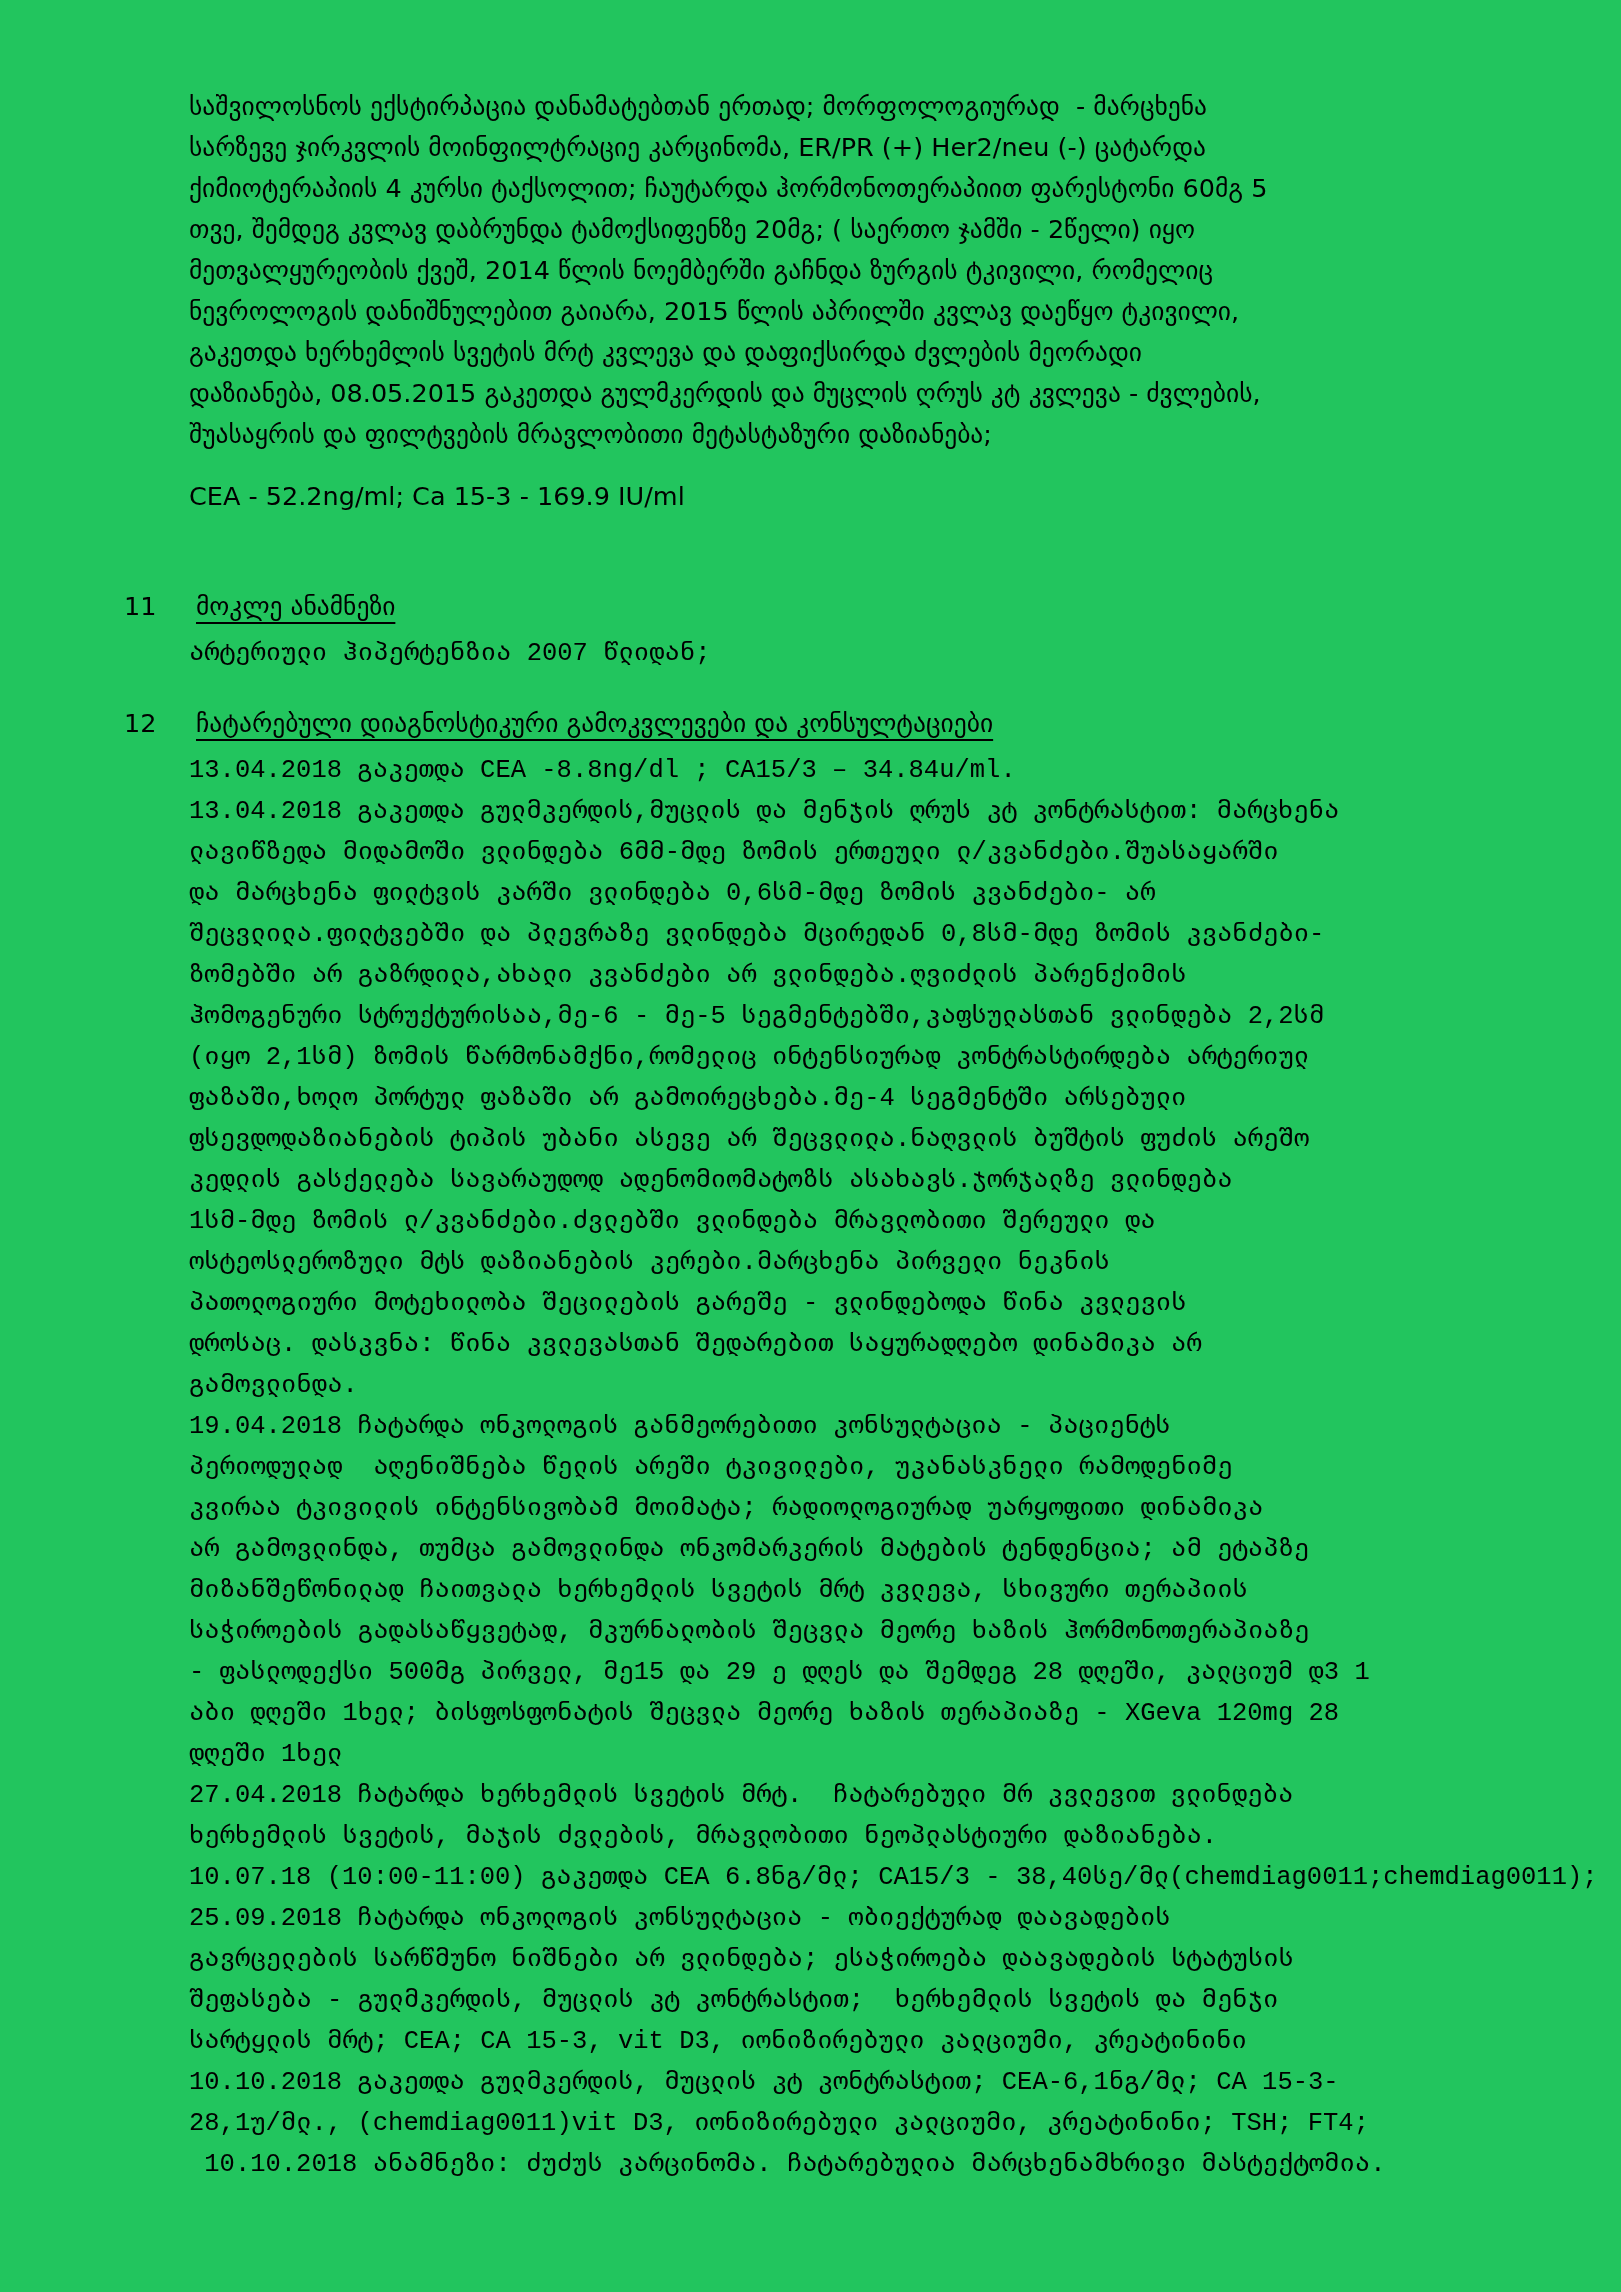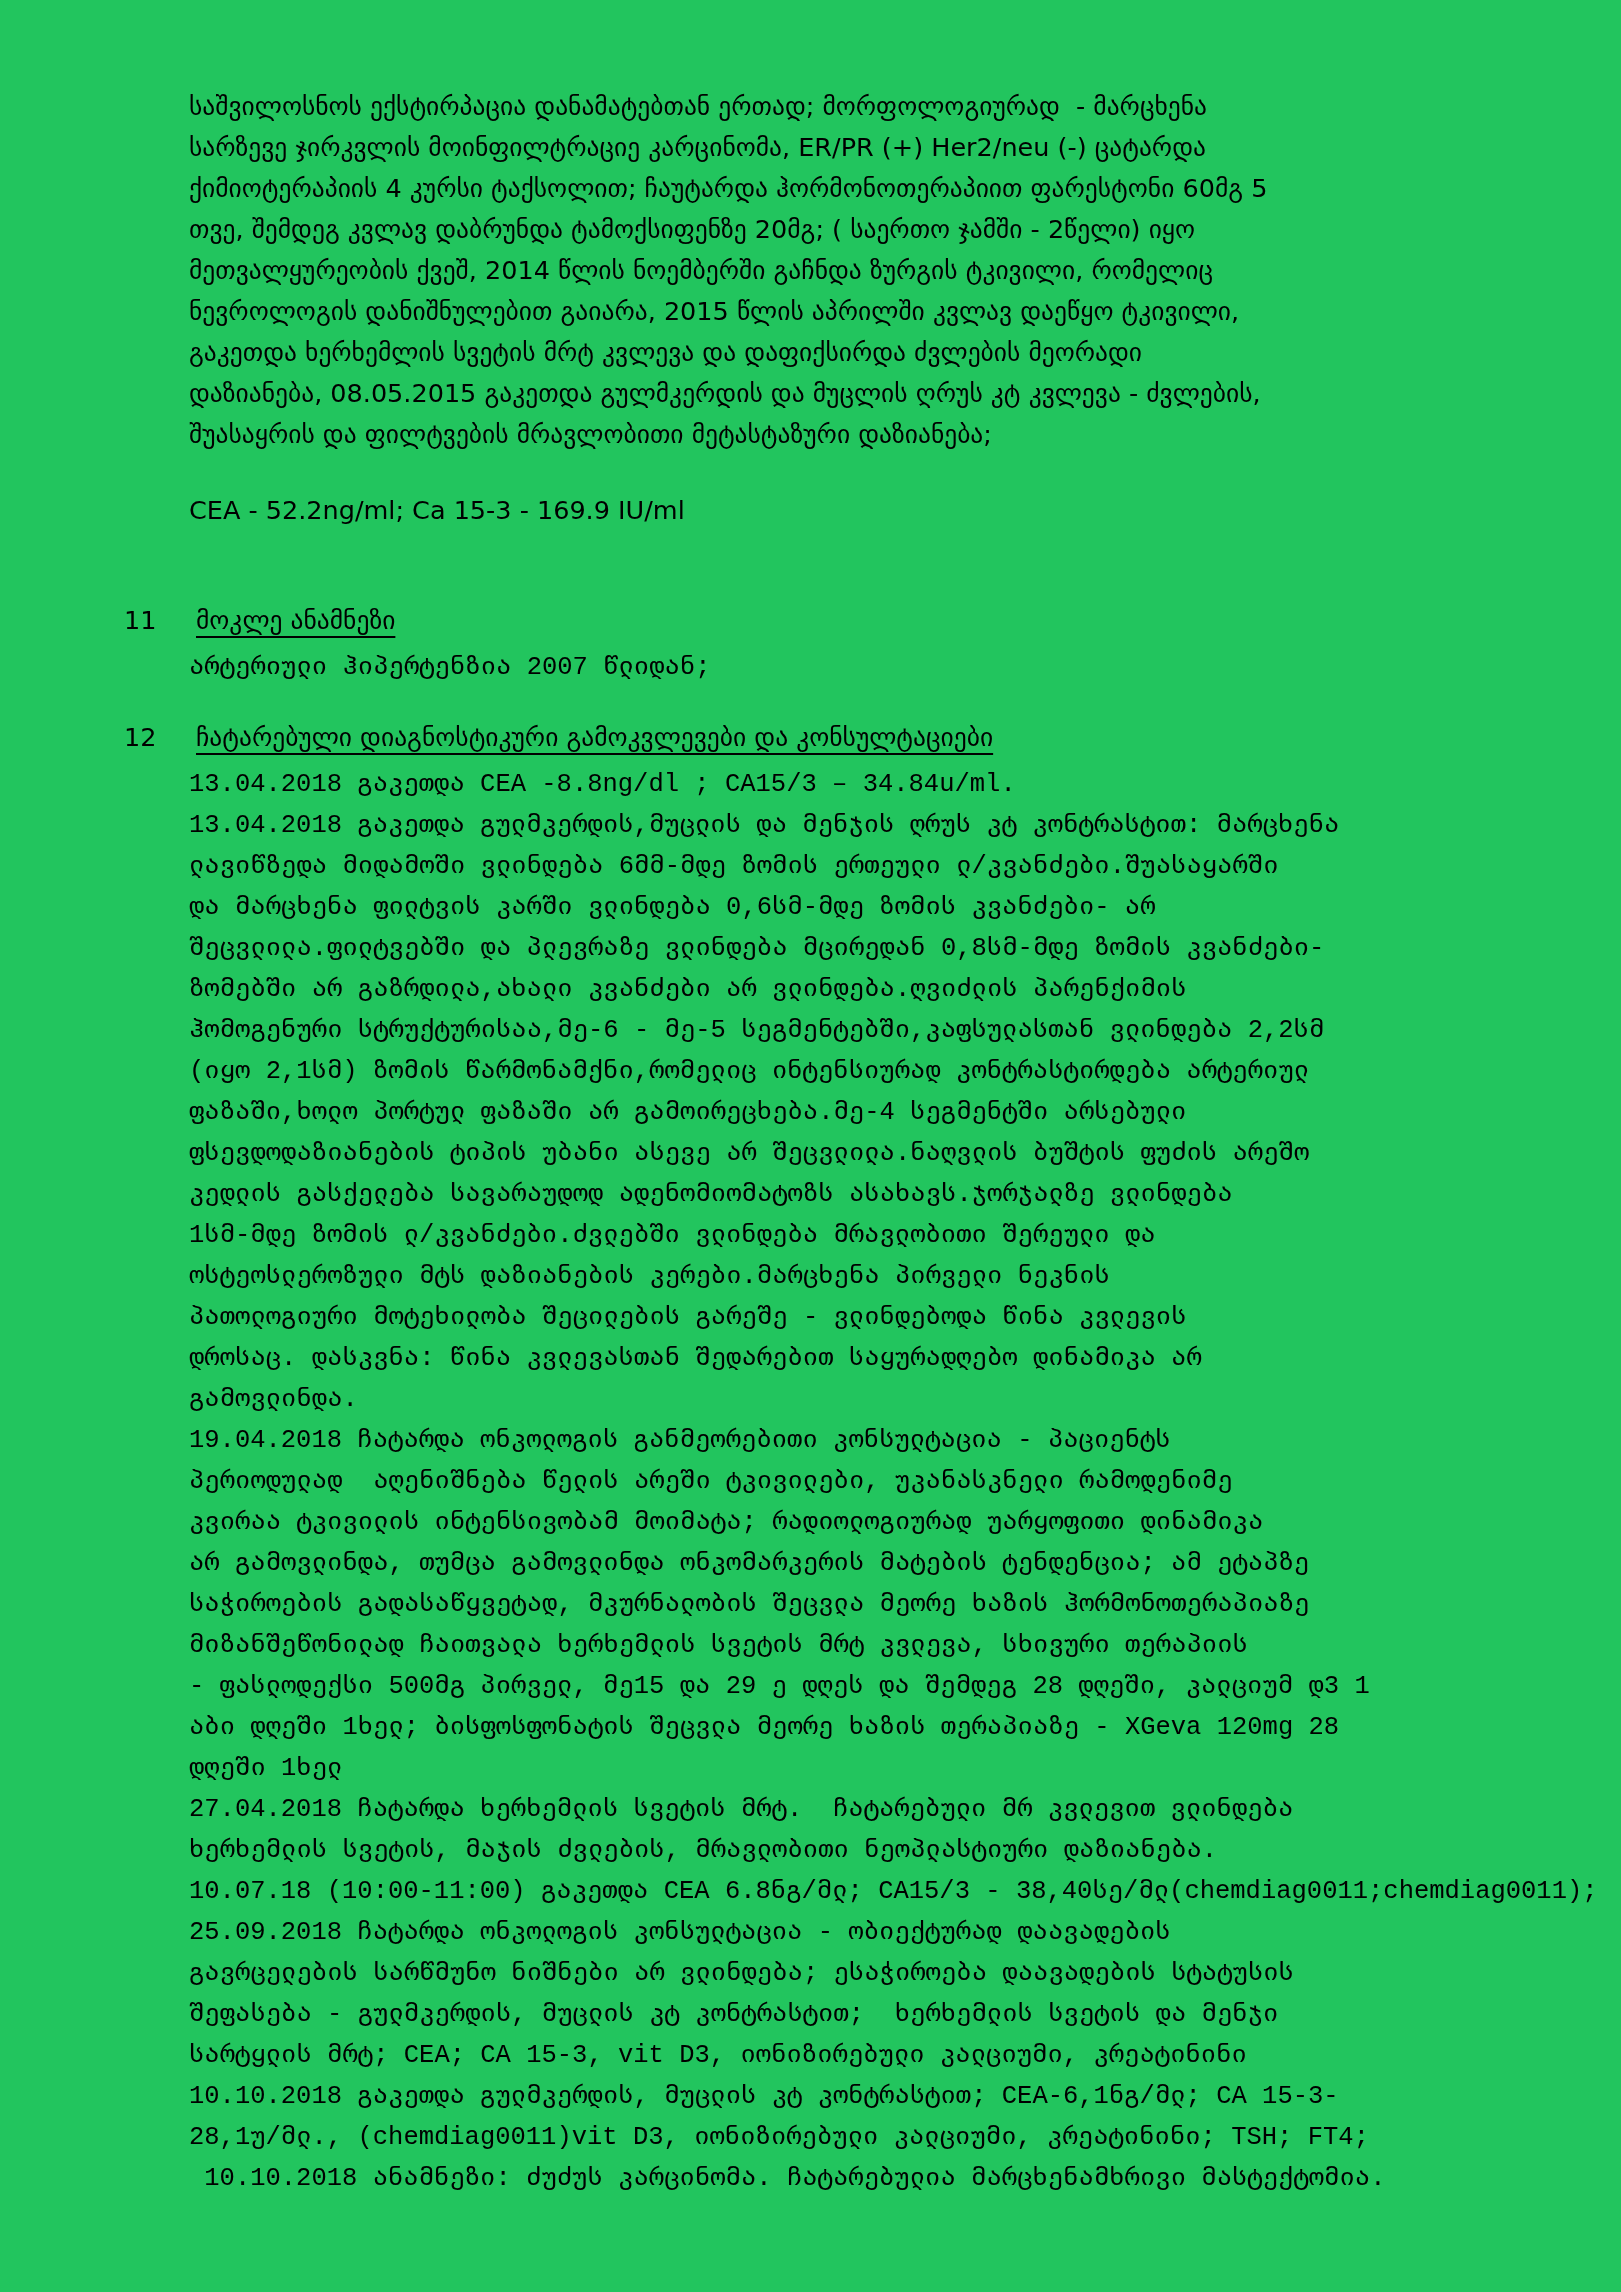--- a/index.html
+++ b/index.html
@@ -11,21 +11,21 @@
     background: #22c55e;
     color: #000000;
     font-family: "DejaVu Sans", "DejaVu Serif", sans-serif;
     font-size: 25.5px;
     line-height: 41px;
     box-sizing: border-box;
     padding: 86px 59px 0 189px;
     overflow: hidden;
   }
   .line { white-space: pre; }
-  .lab-line { white-space: pre; margin-top: 35px; }
+  .lab-line { white-space: pre; margin-top: 21px; }
   .sec { position: relative; }
   .sec-11 { margin-top: 69px; }
   .sec-12 { margin-top: 29px; }
   .sec-head { position: relative; margin-bottom: 5.9px; }
   .sec-num {
     position: absolute;
     left: -65px;
     top: 0;
     text-underline-offset: 6.9px;
     text-decoration-thickness: 2px;
@@ -86,22 +86,22 @@
         <div class="line">კედლის გასქელება სავარაუდოდ ადენომიომატოზს ასახავს.ჯორჯალზე ვლინდება</div>
         <div class="line">1სმ-მდე ზომის ლ/კვანძები.ძვლებში ვლინდება მრავლობითი შერეული და</div>
         <div class="line">ოსტეოსლეროზული მტს დაზიანების კერები.მარცხენა პირველი ნეკნის</div>
         <div class="line">პათოლოგიური მოტეხილობა შეცილების გარეშე - ვლინდებოდა წინა კვლევის</div>
         <div class="line">დროსაც. დასკვნა: წინა კვლევასთან შედარებით საყურადღებო დინამიკა არ</div>
         <div class="line">გამოვლინდა.</div>
         <div class="line">19.04.2018 ჩატარდა ონკოლოგის განმეორებითი კონსულტაცია - პაციენტს</div>
         <div class="line">პერიოდულად  აღენიშნება წელის არეში ტკივილები, უკანასკნელი რამოდენიმე</div>
         <div class="line">კვირაა ტკივილის ინტენსივობამ მოიმატა; რადიოლოგიურად უარყოფითი დინამიკა</div>
         <div class="line">არ გამოვლინდა, თუმცა გამოვლინდა ონკომარკერის მატების ტენდენცია; ამ ეტაპზე</div>
+        <div class="line">მიზანშეწონილად ჩაითვალა ხერხემლის სვეტის მრტ კვლევა, სხივური თერაპიის</div>
         <div class="line">საჭიროების გადასაწყვეტად, მკურნალობის შეცვლა მეორე ხაზის ჰორმონოთერაპიაზე</div>
-        <div class="line">მიზანშეწონილად ჩაითვალა ხერხემლის სვეტის მრტ კვლევა, სხივური თერაპიის</div>
         <div class="line">- ფასლოდექსი 500მგ პირველ, მე15 და 29 ე დღეს და შემდეგ 28 დღეში, კალციუმ დ3 1</div>
         <div class="line">აბი დღეში 1ხელ; ბისფოსფონატის შეცვლა მეორე ხაზის თერაპიაზე - XGeva 120mg 28</div>
         <div class="line">დღეში 1ხელ</div>
         <div class="line">27.04.2018 ჩატარდა ხერხემლის სვეტის მრტ.  ჩატარებული მრ კვლევით ვლინდება</div>
         <div class="line">ხერხემლის სვეტის, მაჯის ძვლების, მრავლობითი ნეოპლასტიური დაზიანება.</div>
         <div class="line">10.07.18 (10:00-11:00) გაკეთდა CEA 6.8ნგ/მლ; CA15/3 - 38,40სე/მლ(chemdiag0011;chemdiag0011);</div>
         <div class="line">25.09.2018 ჩატარდა ონკოლოგის კონსულტაცია - ობიექტურად დაავადების</div>
         <div class="line">გავრცელების სარწმუნო ნიშნები არ ვლინდება; ესაჭიროება დაავადების სტატუსის</div>
         <div class="line">შეფასება - გულმკერდის, მუცლის კტ კონტრასტით;  ხერხემლის სვეტის და მენჯი</div>
         <div class="line">სარტყლის მრტ; CEA; CA 15-3, vit D3, იონიზირებული კალციუმი, კრეატინინი</div>

